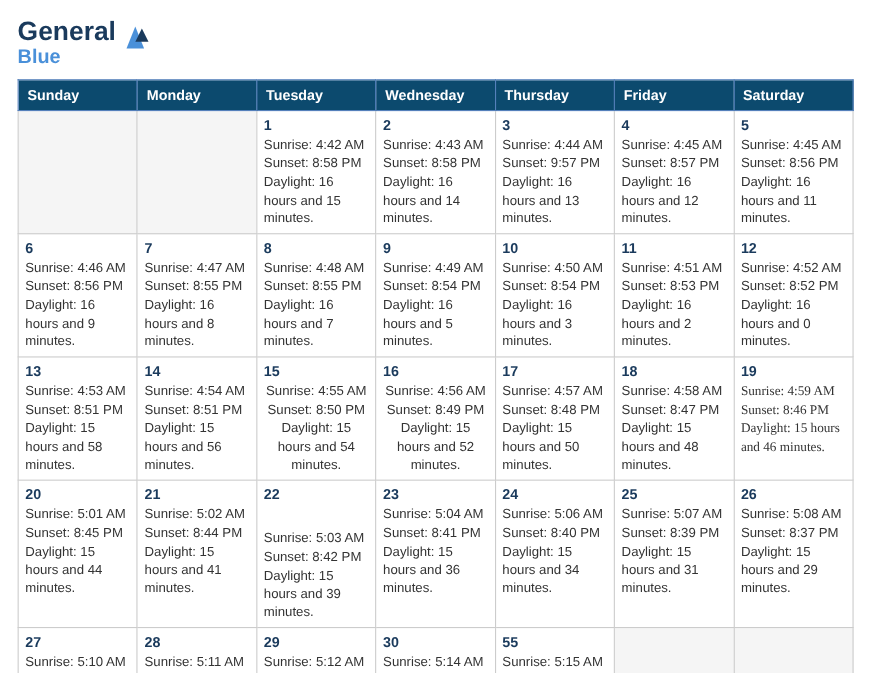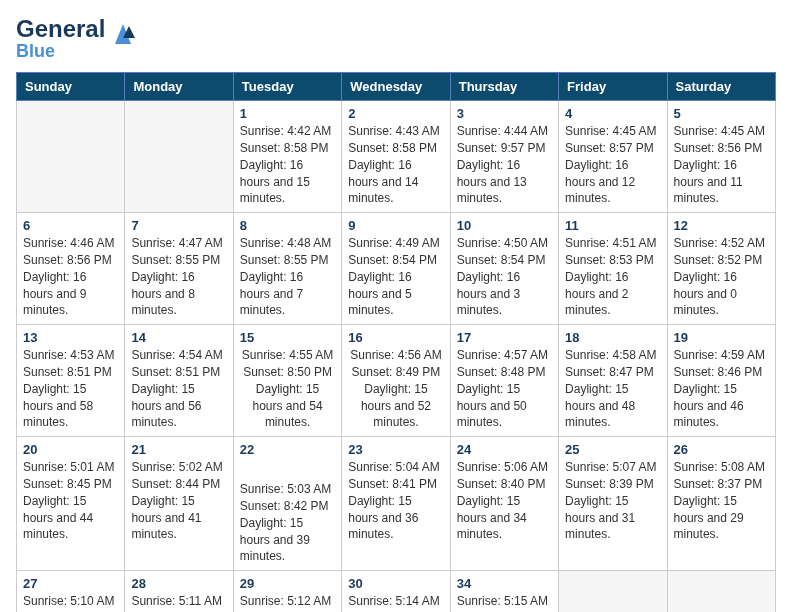--- a/index.html
+++ b/index.html
@@ -228,21 +228,21 @@
 Daylight: 15 hours and 50 minutes.</div>
         </td>
         <td>
           <span class="day-number">18</span>
           <div class="day-info" style="white-space: pre-line;">Sunrise: 4:58 AM
 Sunset: 8:47 PM
 Daylight: 15 hours and 48 minutes.</div>
         </td>
         <td>
           <span class="day-number">19</span>
-          <div class="day-info" style="white-space: pre-line;">Sunrise: 4:59 AM
+          <div class="day-info" style="white-space: pre-line; font-family: Liberation Serif, serif;">Sunrise: 4:59 AM
 Sunset: 8:46 PM
 Daylight: 15 hours and 46 minutes.</div>
         </td>
       </tr>
       <tr class="week-row">
         <td>
           <span class="day-number">20</span>
           <div class="day-info" style="white-space: pre-line;">Sunrise: 5:01 AM
 Sunset: 8:45 PM
 Daylight: 15 hours and 44 minutes.</div>
@@ -303,21 +303,21 @@
 Sunset: 8:33 PM
 Daylight: 15 hours and 21 minutes.</div>
         </td>
         <td>
           <span class="day-number">30</span>
           <div class="day-info" style="white-space: pre-line;">Sunrise: 5:14 AM
 Sunset: 6:32 PM
 Daylight: 15 hours and 18 minutes.</div>
         </td>
         <td>
-          <span class="day-number">34</span>
+          <span class="day-number">55</span>
           <div class="day-info" style="white-space: pre-line;">Sunrise: 5:15 AM
 Sunset: 8:30 PM
 Daylight: 15 hours and 15 minutes.</div>
         </td>
         <td class="empty"></td>
         <td class="empty"></td>
       </tr>
     </tbody>
 </table>
 

